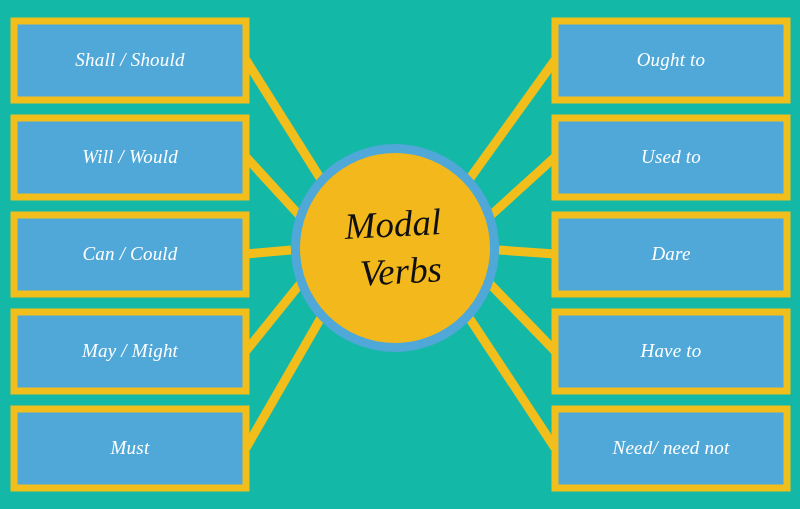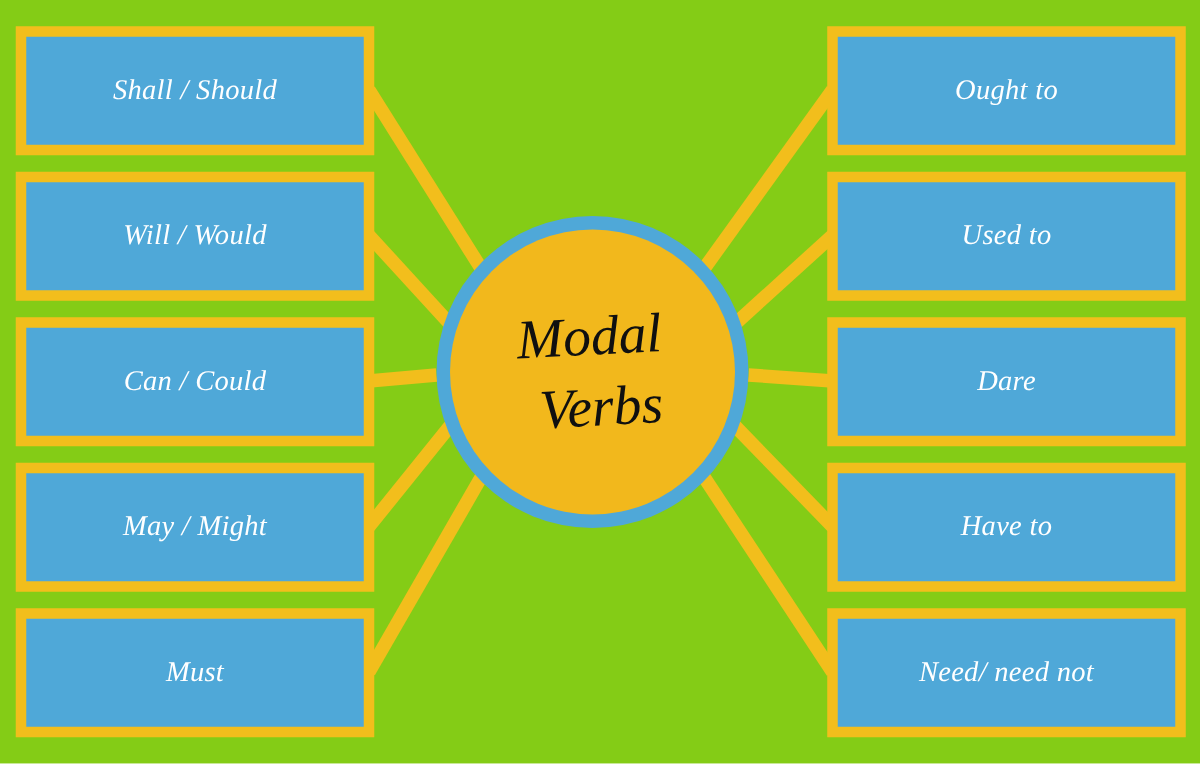--- a/index.html
+++ b/index.html
@@ -10,21 +10,21 @@
   body {
     width: 800px;
     height: 509px;
     overflow: hidden;
     font-family: "Liberation Serif", serif;
   }
   #diagram-root {
     position: relative;
     width: 800px;
     height: 509px;
-    background: #84cc16;
+    background: #14b8a6;
   }
   svg#diagram-svg {
     position: absolute;
     left: 0;
     top: 0;
     width: 800px;
     height: 509px;
     display: block;
   }
   .node-label {

